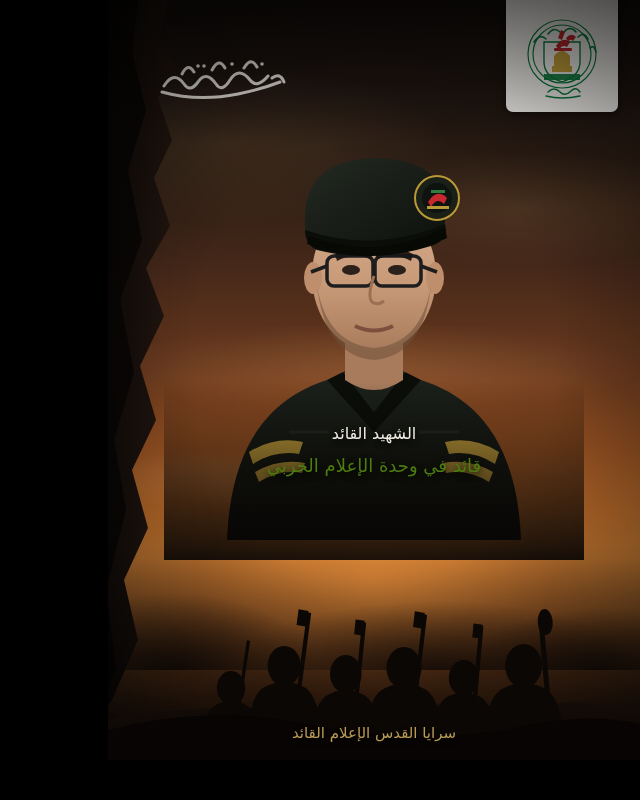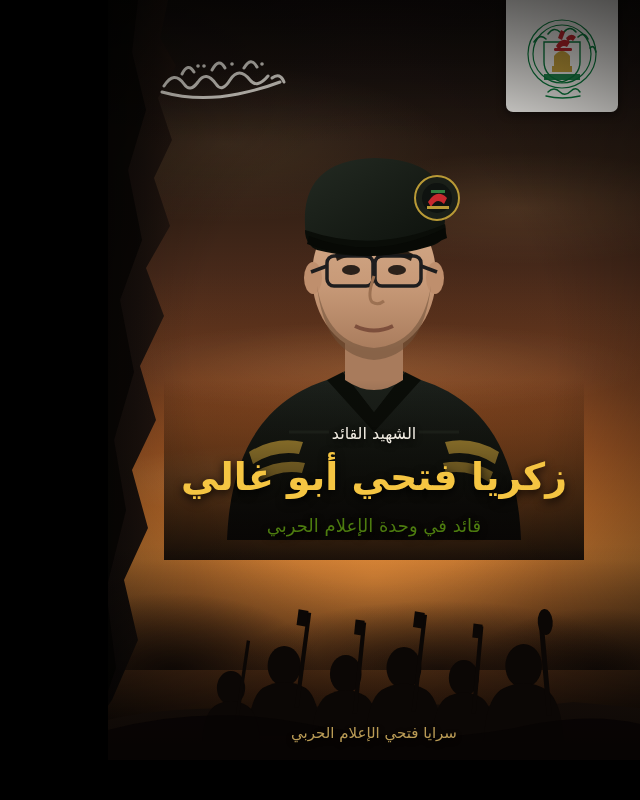--- a/index.html
+++ b/index.html
@@ -420,22 +420,21 @@
         <path d="M34 84 q6 -6 12 0 q5 5 11 -1 q5 -5 9 1"></path>
         <path d="M32 88 q16 4 34 0"></path>
       </g>
     </svg>
   </div>
 
   <div class="vignette"></div>
 
   <div class="text-block">
     <p class="rank">الشهيد القائد</p>
-    <h1 class="name">زكريا فتحي أبو غالي</h1>
     <p class="role">قائد في وحدة الإعلام الحربي</p>
   </div>
 
   <div class="footer-mark">
-    <span class="wm">سرايا فتحي الإعلام الحربي</span>
+    <span class="wm">سرايا القدس الإعلام القائد</span>
   </div>
 
   <div class="bottom-bar"></div>
 </div>
 
 </body></html>

